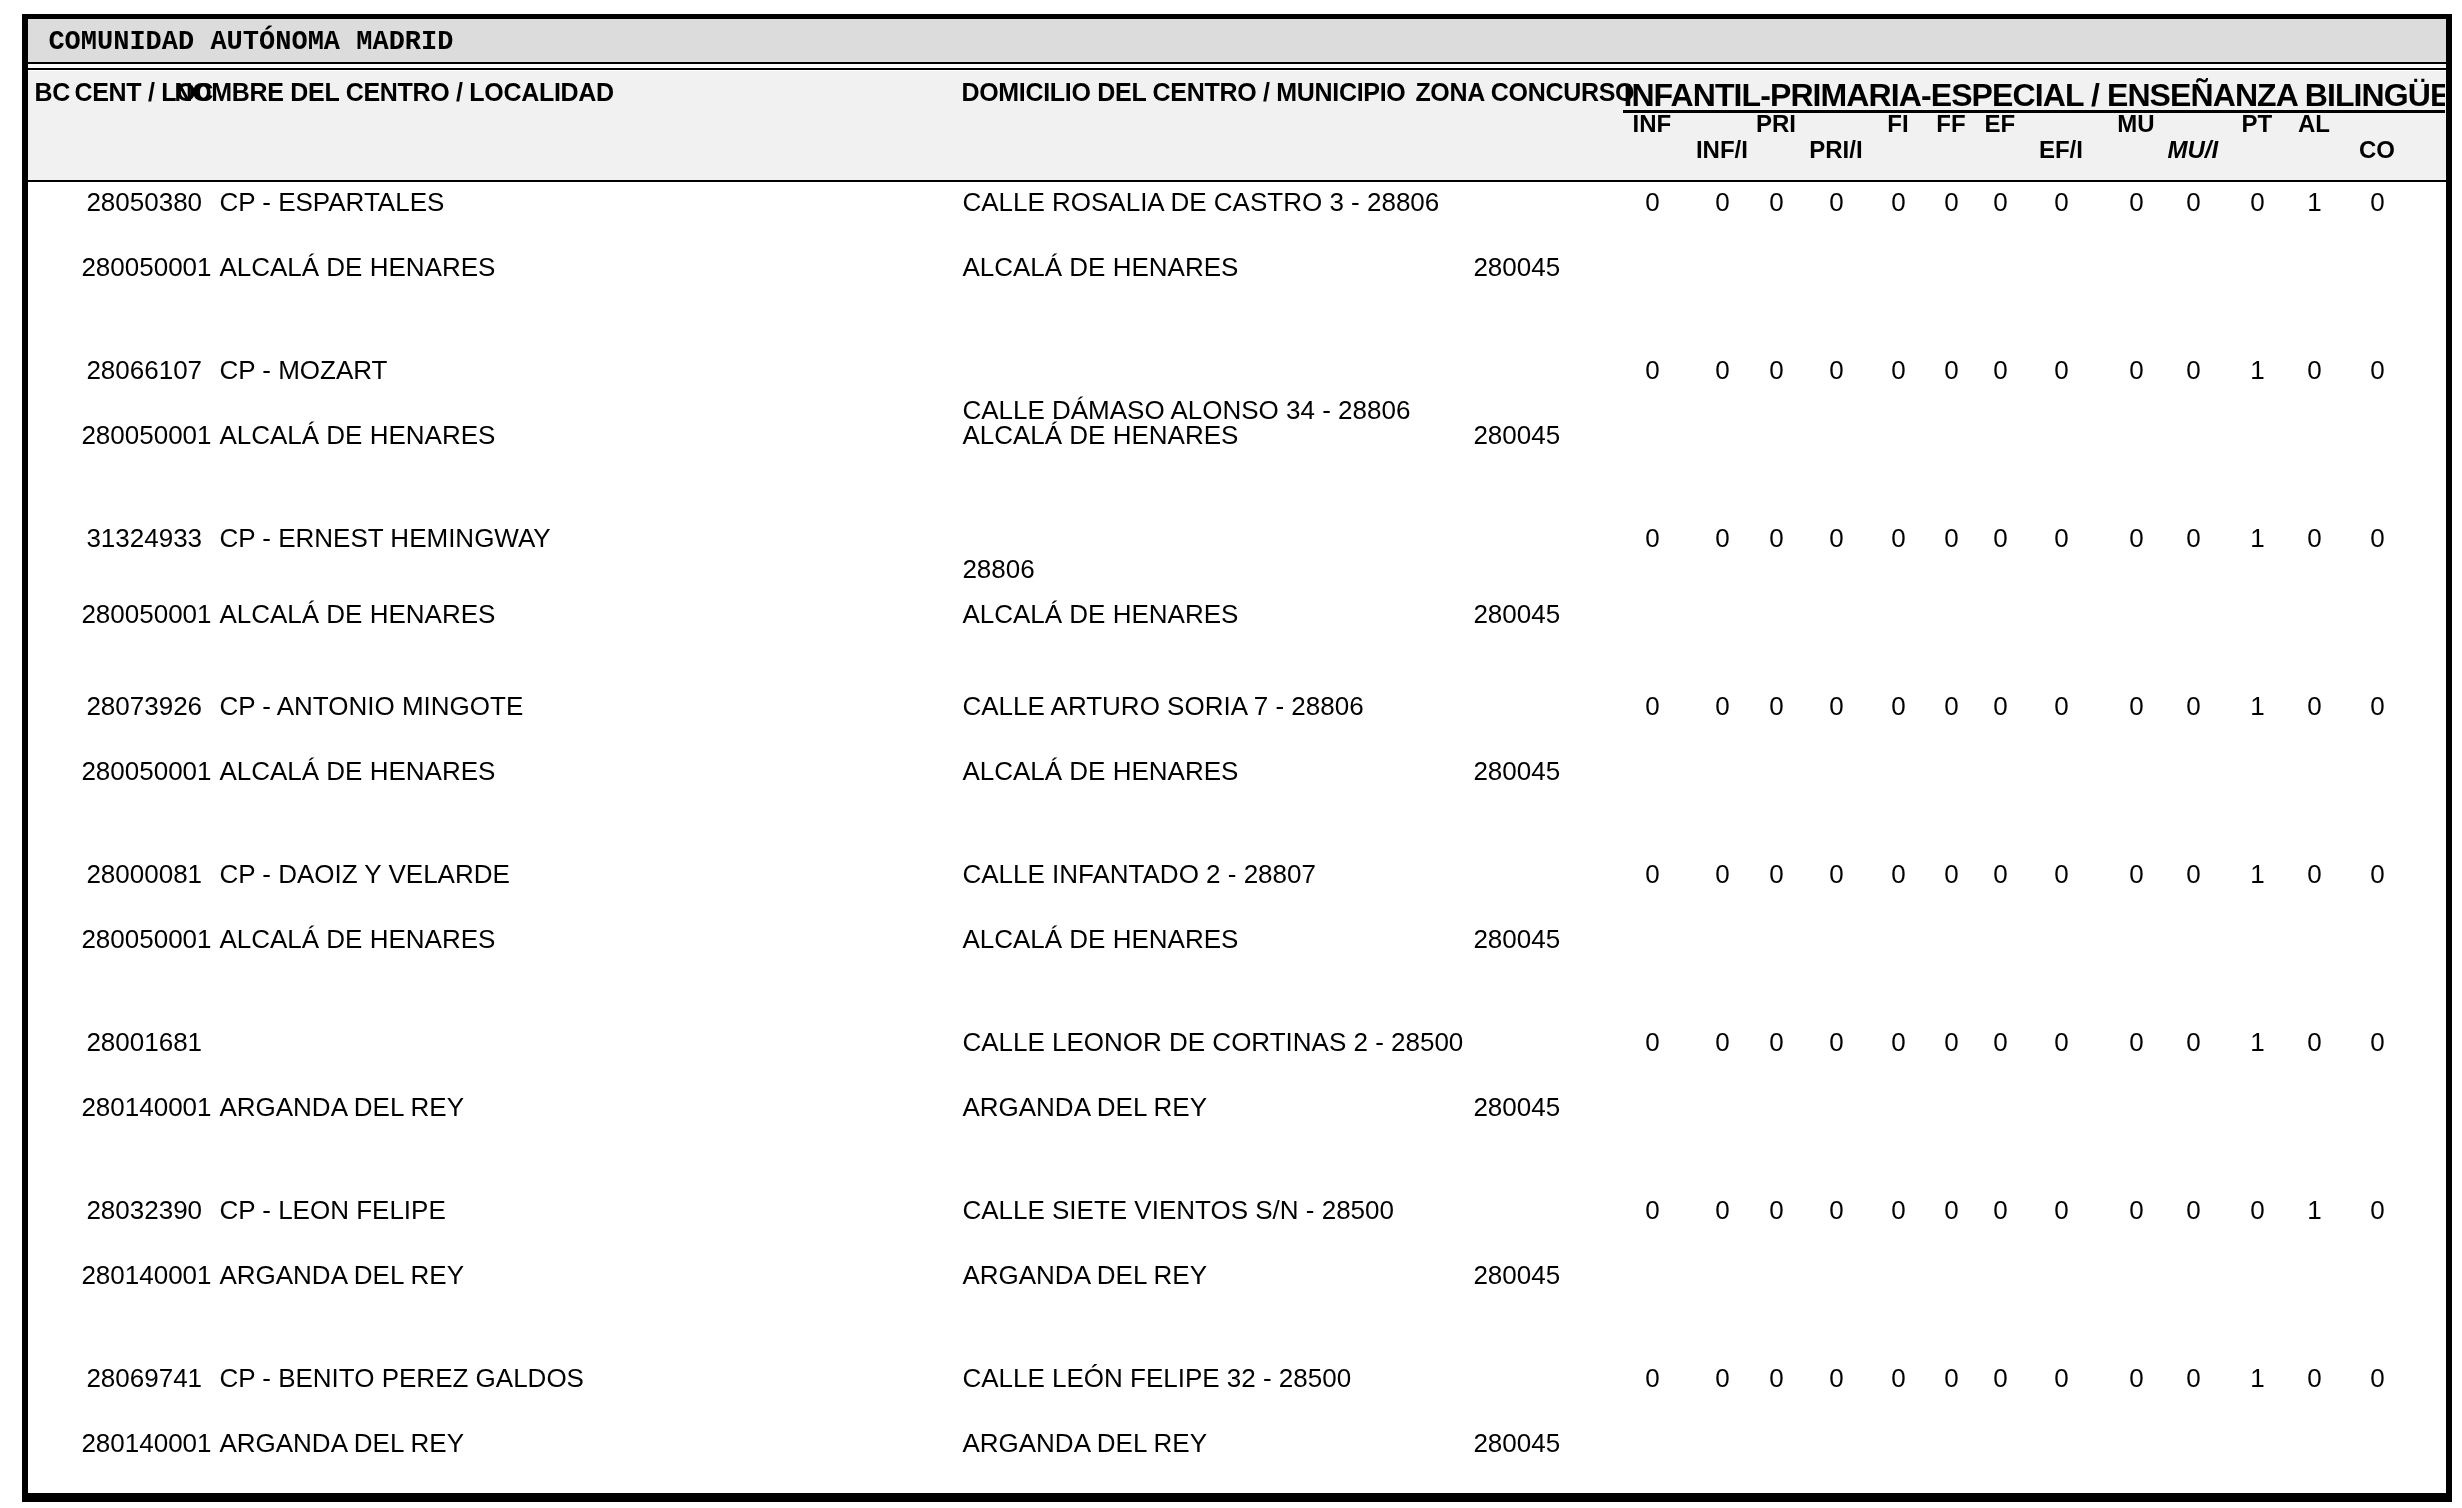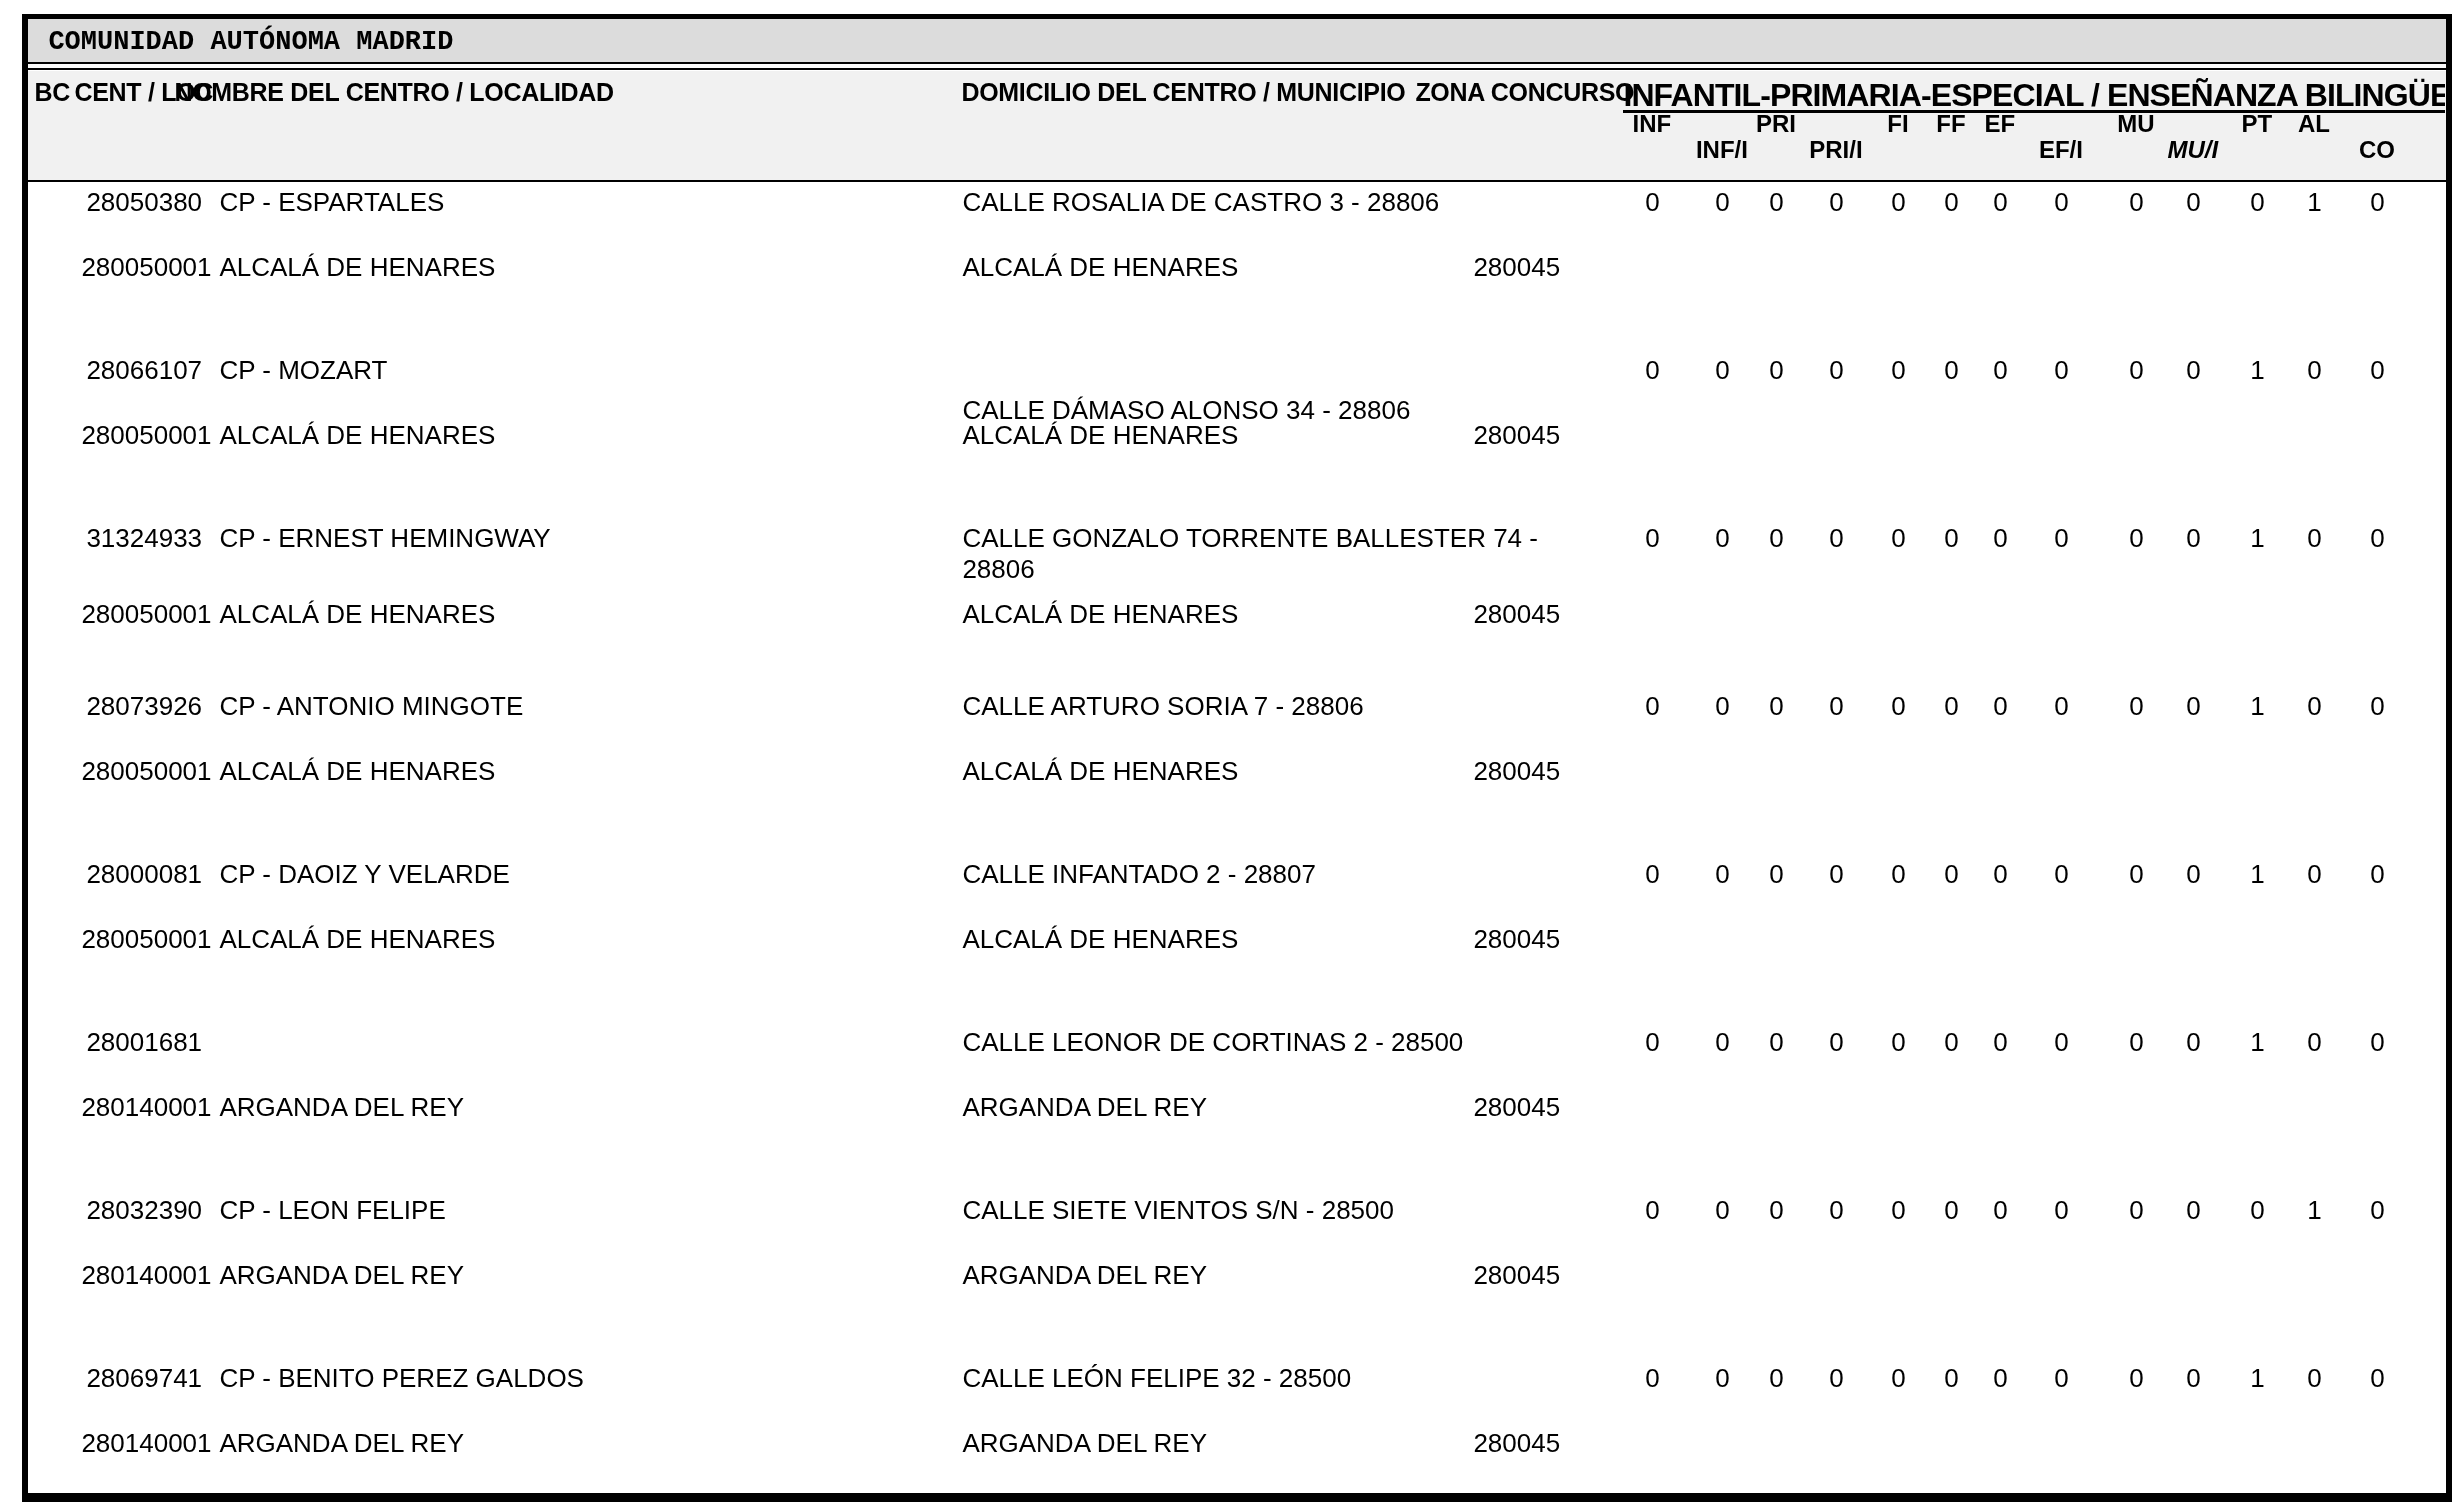--- a/index.html
+++ b/index.html
@@ -119,21 +119,20 @@
           <span class="val" style="left: 2349px; top: 0px;">0</span>
           <span style="left: 53px; top: 65px;">280050001</span>
           <span style="left: 191px; top: 65px;">ALCALÁ DE HENARES</span>
           <span style="left: 934px; top: 65px;">ALCALÁ DE HENARES</span>
           <span style="left: 1445px; top: 65px;">280045</span>
         </div>
         <div class="row" style="top: 340px;">
           <span style="left: 6px; top: 0px;"></span>
           <span style="left: 58px; top: 0px;">31324933</span>
           <span style="left: 191px; top: 0px;">CP - ERNEST HEMINGWAY</span>
-          <span style="left: 934px; top: 0px;">CALLE GONZALO TORRENTE BALLESTER 74 -</span>
           <span style="left: 934px; top: 31px;">28806</span>
           <span class="val" style="left: 1624px; top: 0px;">0</span>
           <span class="val" style="left: 1694px; top: 0px;">0</span>
           <span class="val" style="left: 1748px; top: 0px;">0</span>
           <span class="val" style="left: 1808px; top: 0px;">0</span>
           <span class="val" style="left: 1870px; top: 0px;">0</span>
           <span class="val" style="left: 1923px; top: 0px;">0</span>
           <span class="val" style="left: 1972px; top: 0px;">0</span>
           <span class="val" style="left: 2033px; top: 0px;">0</span>
           <span class="val" style="left: 2108px; top: 0px;">0</span>

